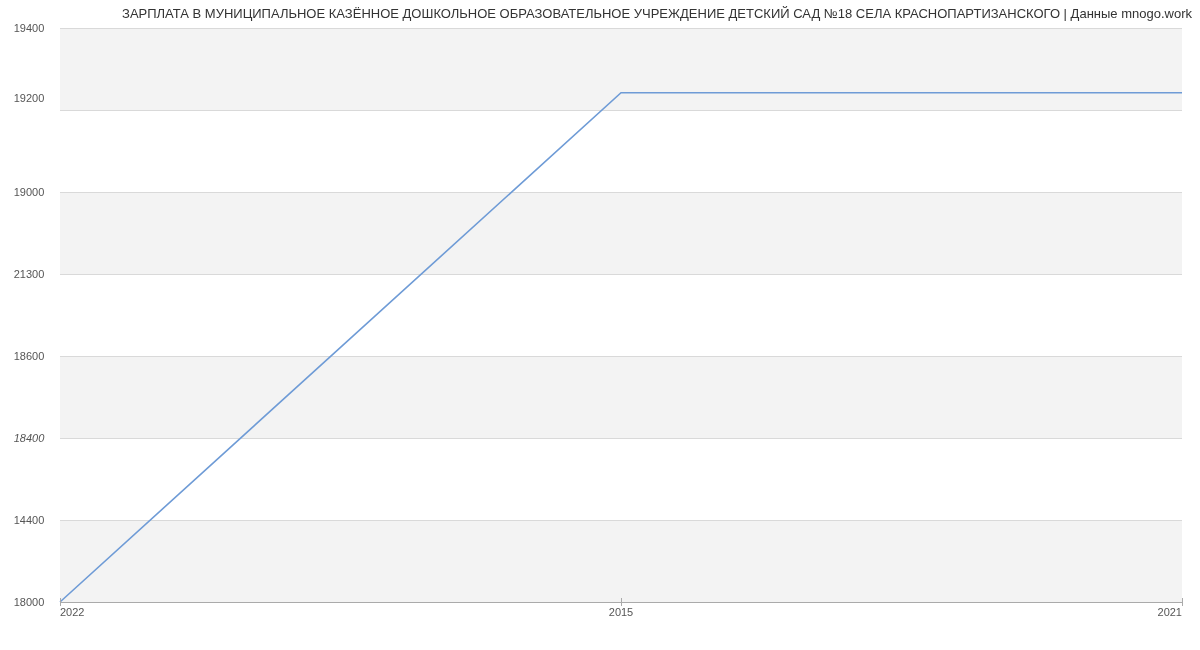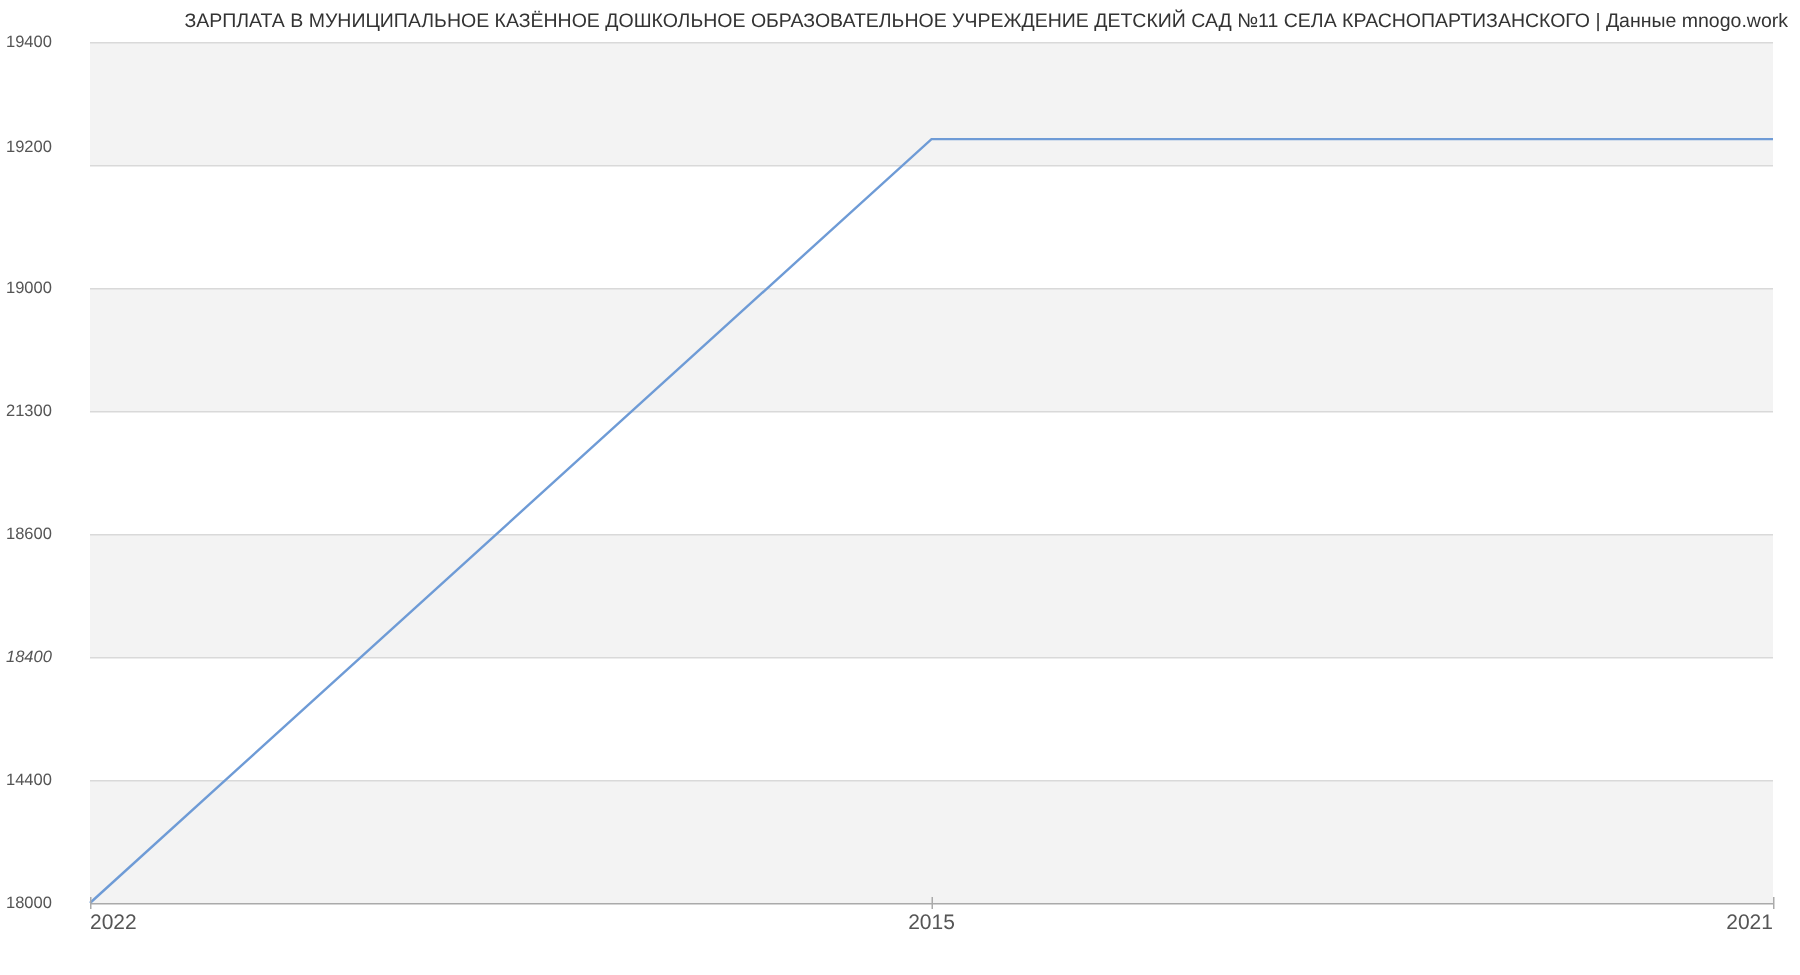--- a/index.html
+++ b/index.html
@@ -45,36 +45,36 @@
     position: absolute;
     left: 0;
     width: 100%;
     height: 1px;
     background: #d9d9d9;
   }
   .ytick-label {
     position: absolute;
     right: 1146px; 
     width: 50px;
-    text-align: left;
+    text-align: center;
     font-size: 11px;
     color: #555;
     transform: translateY(-50%);
   }
   .xtick {
     position: absolute;
     bottom: -4px;
     width: 1px;
     height: 8px;
     background: #aaa;
   }
   .xtick-label {
     position: absolute;
     top: 606px;
-    font-size: 14px;
+    font-size: 11px;
     color: #555;
     transform: translateX(-50%);
     white-space: nowrap;
   }
   svg.line-layer {
     position: absolute;
     left: 0;
     top: 0;
     width: 100%;
     height: 100%;
@@ -83,21 +83,21 @@
   .series-path {
     fill: none;
     stroke: #6e9bd6;
     stroke-width: 1.6;
   }
 </style>
 </head>
 <body>
 
 <div class="chart-wrap">
-  <div class="title">ЗАРПЛАТА В МУНИЦИПАЛЬНОЕ КАЗЁННОЕ ДОШКОЛЬНОЕ ОБРАЗОВАТЕЛЬНОЕ УЧРЕЖДЕНИЕ ДЕТСКИЙ САД №11 СЕЛА КРАСНОПАРТИЗАНСКОГО | Данные mnogo.work</div>
+  <div class="title">ЗАРПЛАТА В МУНИЦИПАЛЬНОЕ КАЗЁННОЕ ДОШКОЛЬНОЕ ОБРАЗОВАТЕЛЬНОЕ УЧРЕЖДЕНИЕ ДЕТСКИЙ САД №18 СЕЛА КРАСНОПАРТИЗАНСКОГО | Данные mnogo.work</div>
   <div class="plot" id="plot">
     <div class="band" style="top: 492px; height: 82px;"></div>
       <div class="band" style="top: 328px; height: 82px;"></div>
       <div class="band" style="top: 164px; height: 82px;"></div>
       <div class="band" style="top: 0px; height: 82px;"></div>
       <div class="gridline" style="top: 492px;"></div>
       <div class="gridline" style="top: 410px;"></div>
       <div class="gridline" style="top: 328px;"></div>
       <div class="gridline" style="top: 246px;"></div>
       <div class="gridline" style="top: 164px;"></div>

